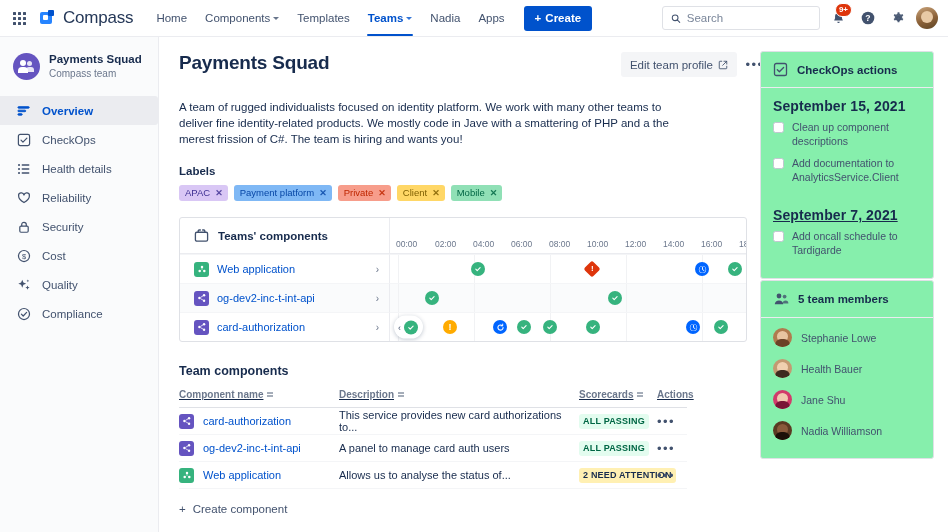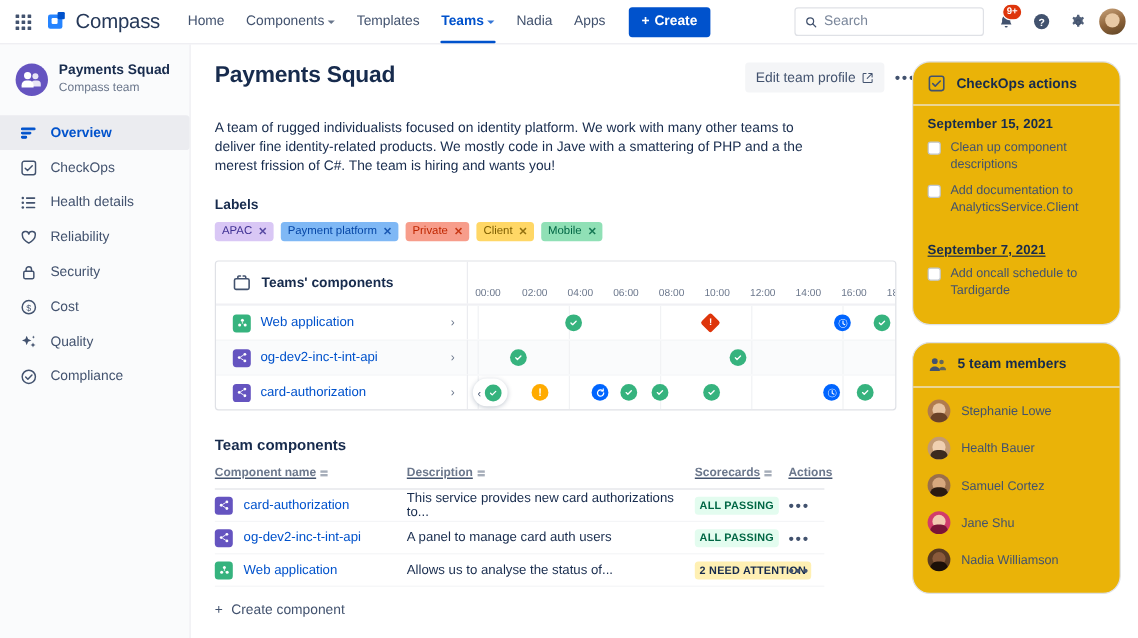--- a/index.html
+++ b/index.html
@@ -176,35 +176,35 @@
   .td { font-size: 11px; color: #172B4D; display: flex; align-items: center; }
   .td a { color: #0052CC; text-decoration: none; cursor: pointer; }
   .td .comp-ico { margin-right: 9px; }
   .pill { font-size: 9px; font-weight: bold; border-radius: 3px; padding: 2px 4px; line-height: 11px; letter-spacing: .2px; white-space: nowrap; }
   .pill.pass { background: #E3FCEF; color: #006644; }
   .pill.attn { background: #FFF0B3; color: #172B4D; }
   .createlink { display: flex; align-items: center; gap: 7px; font-size: 11.5px; color: #42526E; margin-top: 14px; cursor: pointer; }
 
   
   .rail { width: 188px; min-width: 188px; padding: 14px 14px 0 0; }
-  .panel { border: 1px solid #DFE1E6; border-radius: 15px; background: #eab308; }
+  .panel { border: 1px solid #DFE1E6; border-radius: 3px; background: #86efac; }
   .panel-head { display: flex; align-items: center; gap: 9px; padding: 10px 12px; border-bottom: 1px solid #EBECF0; }
   .panel-title { font-size: 11.5px; font-weight: bold; color: #172B4D; }
   .panel-body { padding: 10px 12px 12px 12px; }
-  .datehdr { font-size: 11px; font-weight: bold; color: #172B4D; margin: 0 0 7px 0; letter-spacing: .1px; }
+  .datehdr { font-size: 14px; font-weight: bold; color: #172B4D; margin: 0 0 7px 0; letter-spacing: .1px; }
   .datehdr.sp { margin-top: 23px; text-decoration: underline; }
   .task { display: flex; gap: 8px; margin-bottom: 9px; align-items: flex-start; cursor: pointer; }
   .cbox { width: 11px; height: 11px; min-width: 11px; border: 1.5px solid #C1C7D0; border-radius: 2.5px; background: #fff; margin-top: 1px; }
   .task-lbl { font-size: 10.5px; color: #42526E; line-height: 13.5px; }
   .member { display: flex; align-items: center; gap: 9px; padding: 6px 0; cursor: pointer; }
   .m-av { width: 19px; height: 19px; min-width: 19px; border-radius: 50%; position: relative; overflow: hidden; }
   .m-av .face { position: absolute; left: 4px; top: 3px; width: 11px; height: 11px; border-radius: 50%; }
   .m-av .body2 { position: absolute; left: 2px; bottom: 0; width: 15px; height: 8px; border-radius: 6px 6px 0 0; }
   .m-name { font-size: 10.5px; color: #42526E; }
-  .panel + .panel { margin-top: 14px; }
+  .panel + .panel { margin-top: 1px; }
 </style>
 </head>
 <body>
 
 <div class="app">
 
   <div class="topnav">
     <div class="appswitch">
       <div class="grid9">
           <i></i>
@@ -738,27 +738,20 @@
             <span class="m-name">Stephanie Lowe</span>
           </div>
           <div class="member">
             <span class="m-av" style="background:#C39A72">
               <span class="face" style="background:#F0D0B0"></span>
                 <span class="body2" style="background:#3D2B1F"></span>
             </span>
             <span class="m-name">Health Bauer</span>
           </div>
           <div class="member">
-            <span class="m-av" style="background:#9A6F4C">
-              <span class="face" style="background:#D7A87E"></span>
-                <span class="body2" style="background:#2B1B10"></span>
-            </span>
-            <span class="m-name">Samuel Cortez</span>
-          </div>
-          <div class="member">
             <span class="m-av" style="background:#D23B6B">
               <span class="face" style="background:#F2C9B0"></span>
                 <span class="body2" style="background:#7A1436"></span>
             </span>
             <span class="m-name">Jane Shu</span>
           </div>
           <div class="member">
             <span class="m-av" style="background:#5A3A22">
               <span class="face" style="background:#8A5A3B"></span>
                 <span class="body2" style="background:#1C1008"></span>

